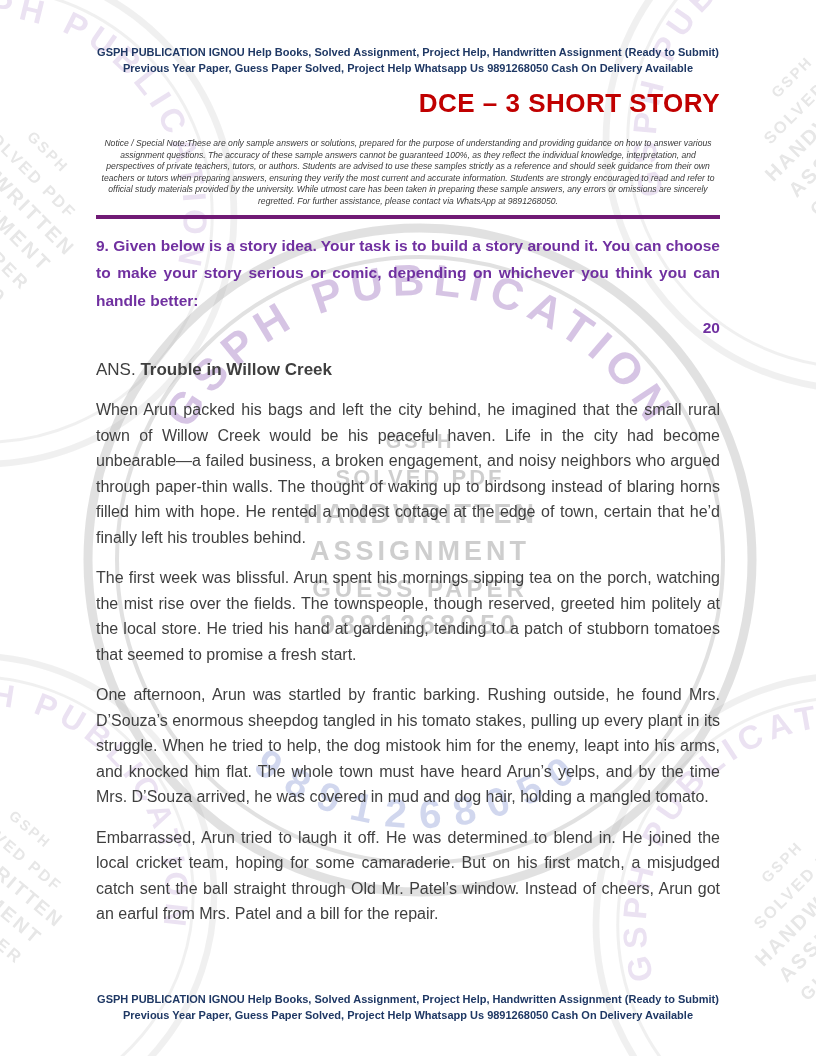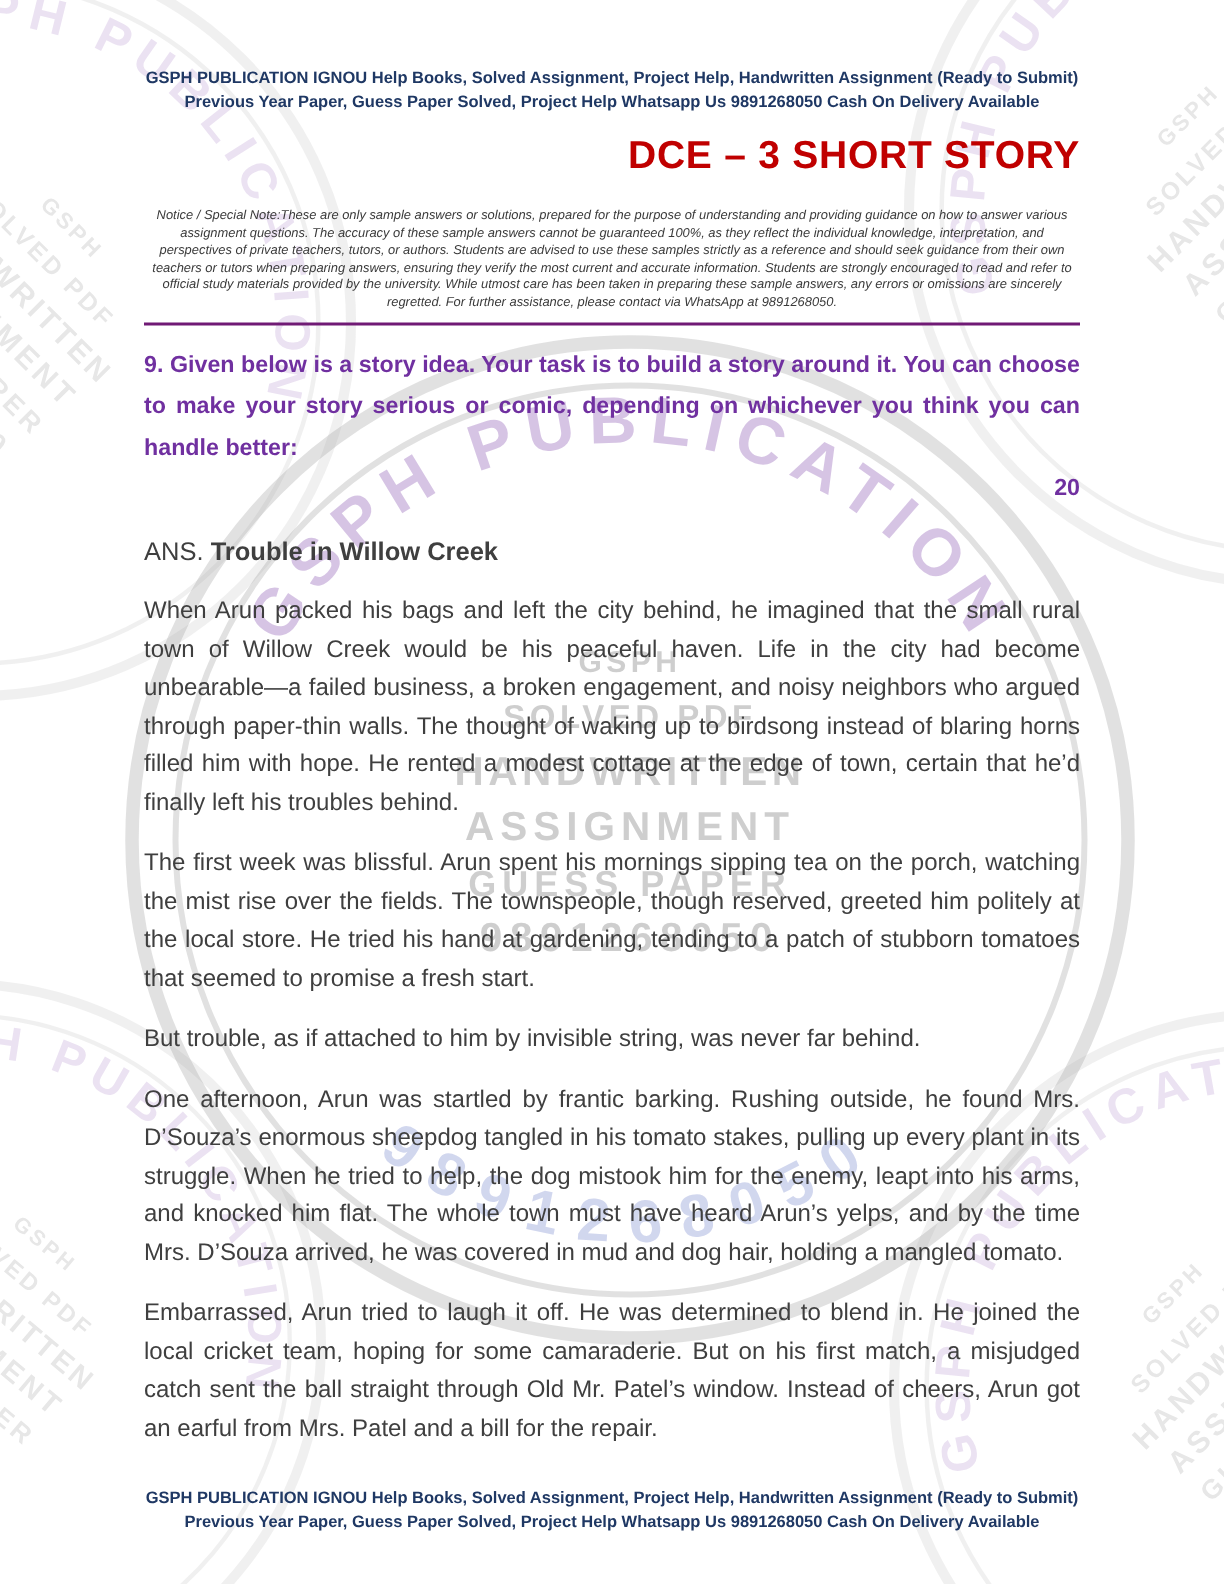--- a/index.html
+++ b/index.html
@@ -25,21 +25,21 @@
   .wm-c6 { font-size:27px; letter-spacing:5px; }
   
   .content { position:relative; z-index:1; padding:44px 96px 0 96px; }
   .hdr { text-align:center; color:#1f3864; font-weight:bold; font-size:11px; line-height:16px; }
   .doc-title {
     margin-top:12px; text-align:right; color:#c00000; font-weight:bold;
     font-size:26px; line-height:30px; letter-spacing:0.5px;
   }
   .notice {
     margin-top:20px; font-size:8.6px; line-height:11.6px; font-style:italic;
-    color:#3a3a3a; text-align:center; padding-bottom:7px; border-bottom:2px solid #701a75;
+    color:#3a3a3a; text-align:center; padding-bottom:7px; border-bottom:4px solid #701a75;
   }
   .q { margin-top:13px; color:#7030a0; font-weight:bold; font-size:15.5px; line-height:27.5px; text-align:justify; }
   .q.prompt { margin-top:10px; }
   .q.marks { margin-top:0; text-align:right; }
   .ans-line { margin-top:15px; color:#3f3f3f; font-size:17px; line-height:25.5px; }
   .ans-line .story-title { font-weight:bold; }
   .body-p { margin-top:15px; color:#3f3f3f; font-size:16px; line-height:25.5px; text-align:justify; }
   .ftr { position:absolute; left:0; right:0; top:991px; text-align:center; color:#1f3864; font-weight:bold; font-size:11px; line-height:16px; z-index:1; }
 </style>
 </head>
@@ -86,21 +86,20 @@
     <div class="q intro">9. Given below is a story idea. Your task is to build a story around it. You can choose to make your story serious or comic, depending on whichever you think you can handle better:</div>
     <div class="q marks">20</div>
 
     <div class="ans-line">
       <span>ANS.</span>
       <span class="story-title">Trouble in Willow Creek</span>
     </div>
 
     <p class="body-p">When Arun packed his bags and left the city behind, he imagined that the small rural town of Willow Creek would be his peaceful haven. Life in the city had become unbearable—a failed business, a broken engagement, and noisy neighbors who argued through paper-thin walls. The thought of waking up to birdsong instead of blaring horns filled him with hope. He rented a modest cottage at the edge of town, certain that he’d finally left his troubles behind.</p>
     <p class="body-p">The first week was blissful. Arun spent his mornings sipping tea on the porch, watching the mist rise over the fields. The townspeople, though reserved, greeted him politely at the local store. He tried his hand at gardening, tending to a patch of stubborn tomatoes that seemed to promise a fresh start.</p>
-    <p class="body-p">But trouble, as if attached to him by invisible string, was never far behind.</p>
     <p class="body-p">One afternoon, Arun was startled by frantic barking. Rushing outside, he found Mrs. D’Souza’s enormous sheepdog tangled in his tomato stakes, pulling up every plant in its struggle. When he tried to help, the dog mistook him for the enemy, leapt into his arms, and knocked him flat. The whole town must have heard Arun’s yelps, and by the time Mrs. D’Souza arrived, he was covered in mud and dog hair, holding a mangled tomato.</p>
     <p class="body-p">Embarrassed, Arun tried to laugh it off. He was determined to blend in. He joined the local cricket team, hoping for some camaraderie. But on his first match, a misjudged catch sent the ball straight through Old Mr. Patel’s window. Instead of cheers, Arun got an earful from Mrs. Patel and a bill for the repair.</p>
 
   </div>
 
   <div class="ftr">
     <div>GSPH PUBLICATION IGNOU Help Books, Solved Assignment, Project Help, Handwritten Assignment (Ready to Submit)</div>
     <div>Previous Year Paper, Guess Paper Solved, Project Help Whatsapp Us 9891268050 Cash On Delivery Available</div>
   </div>
 

